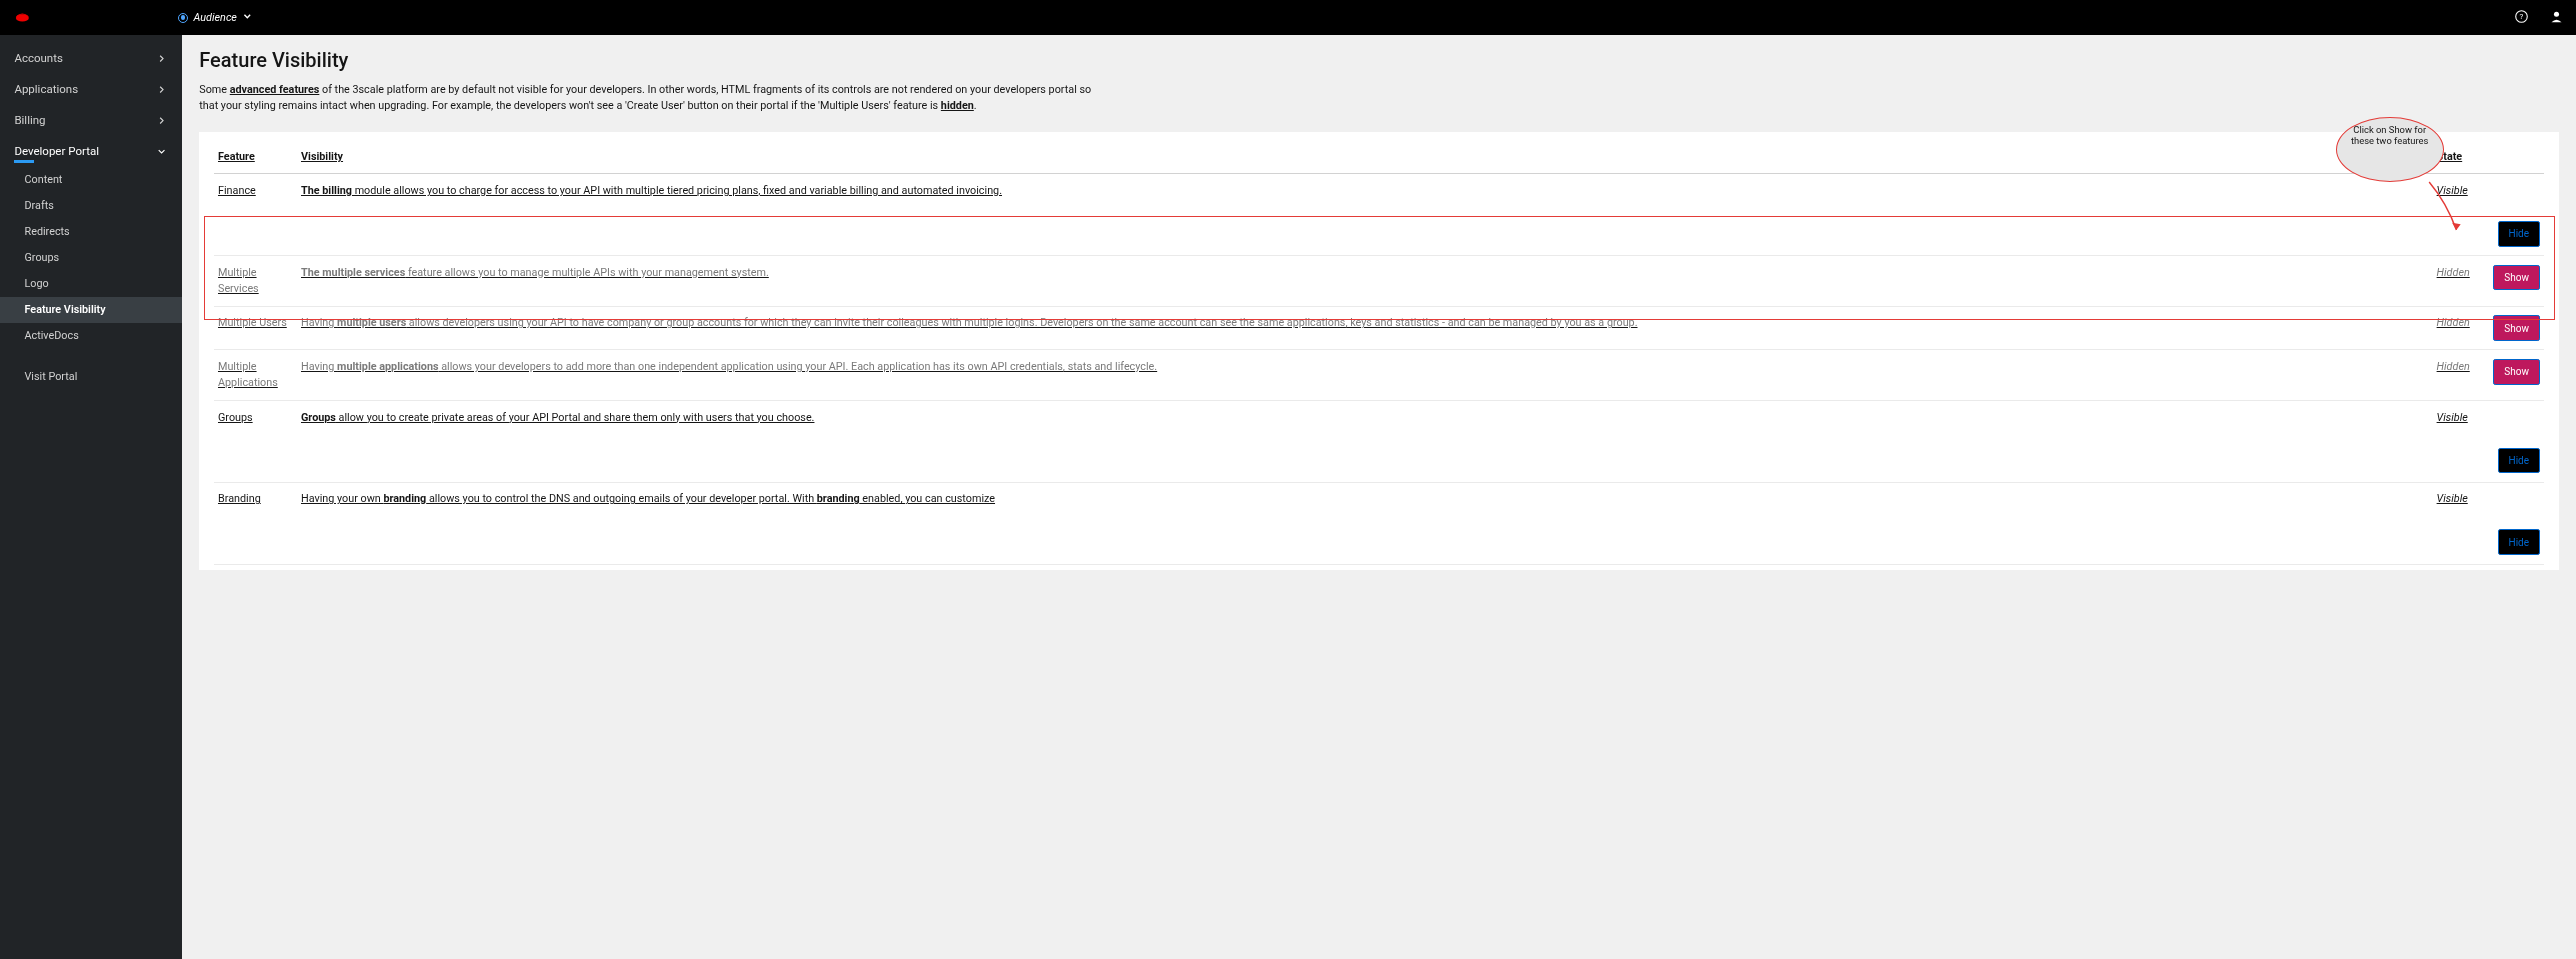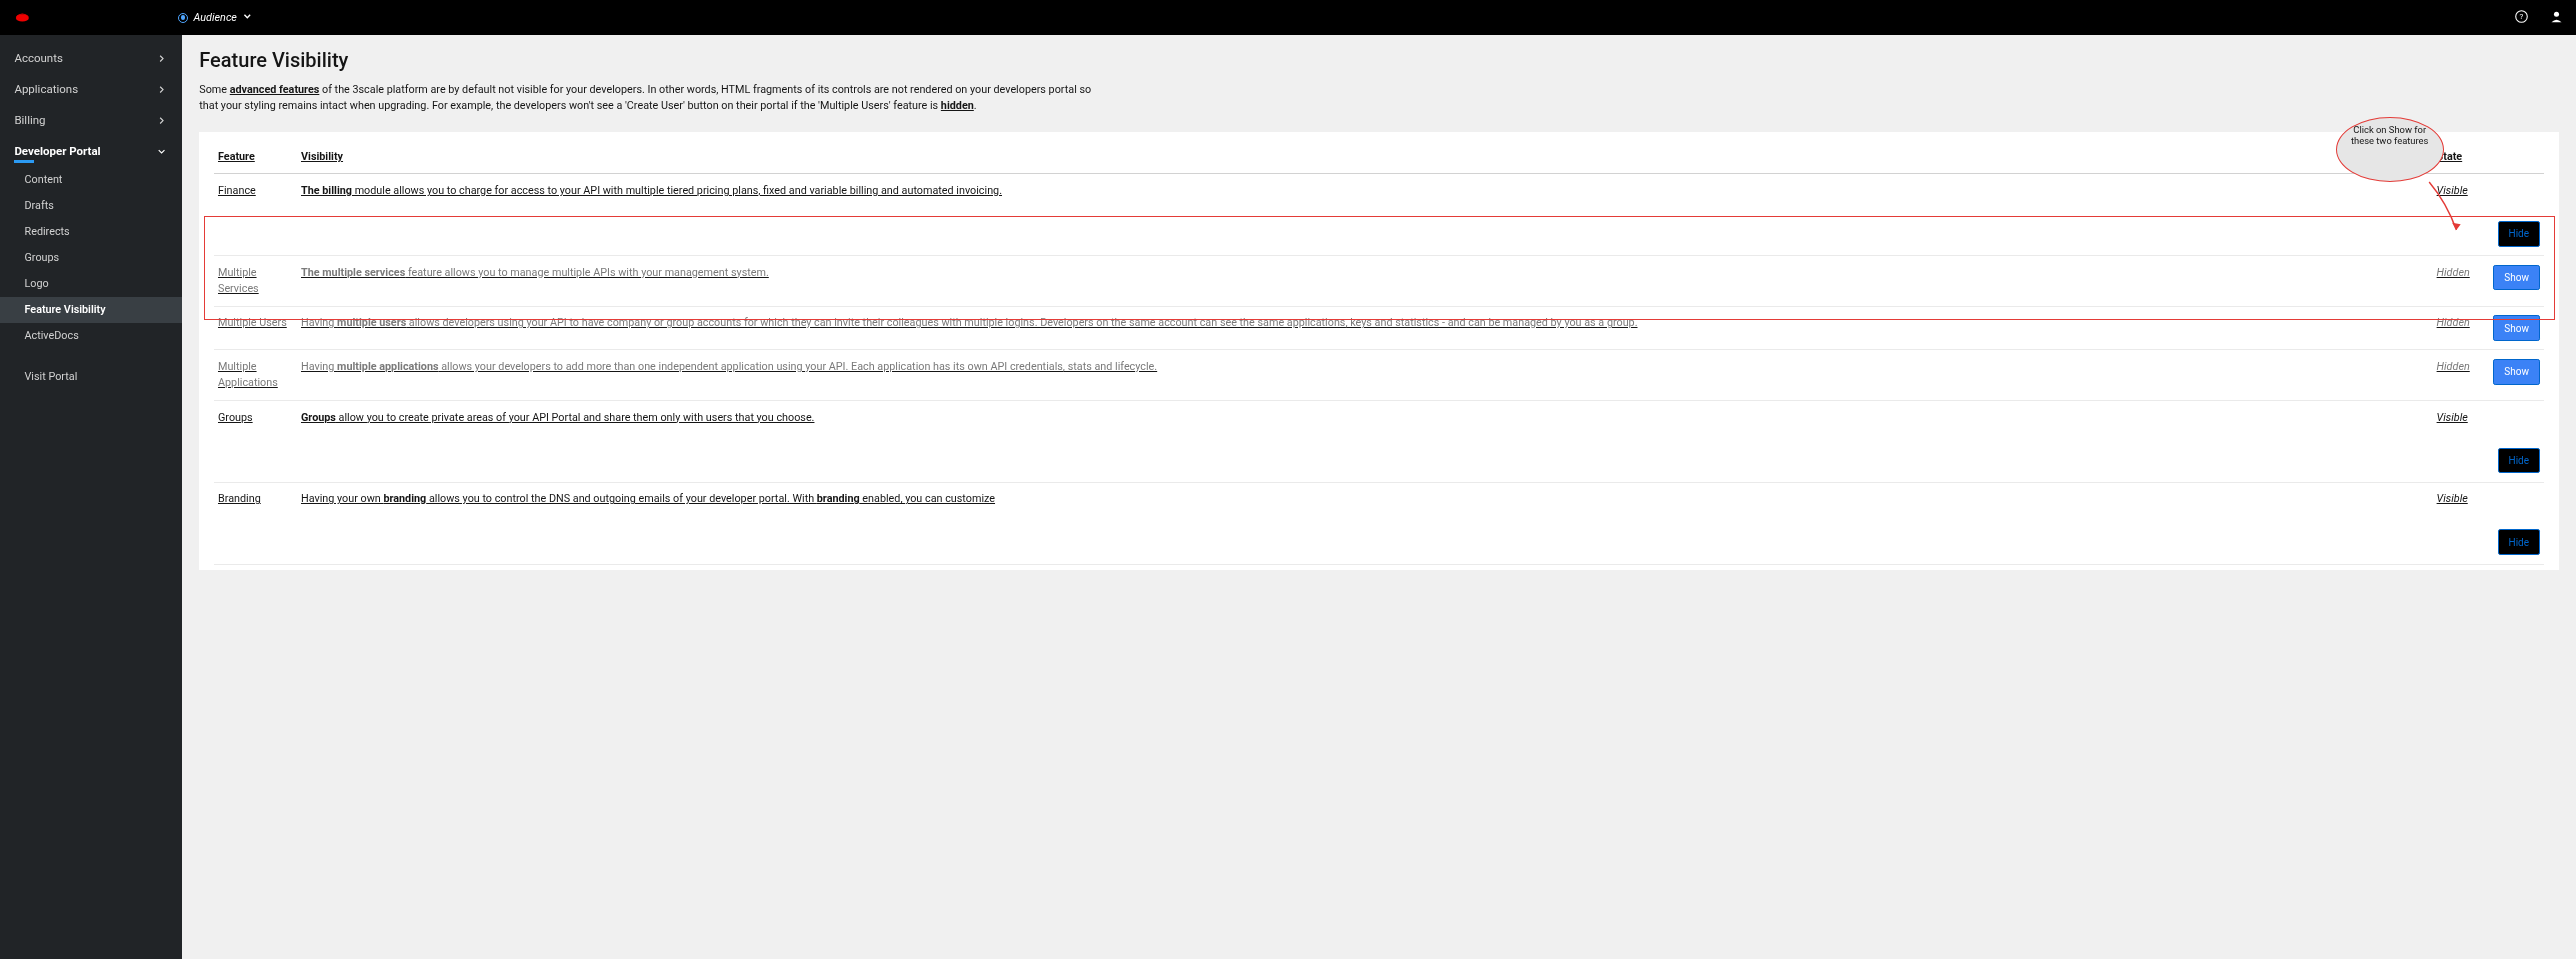--- a/index.html
+++ b/index.html
@@ -78,21 +78,21 @@
     display: flex;
     align-items: center;
     justify-content: space-between;
     padding: 8.6px 17.3px 8.6px 14.4px;
     font-size: 11.5px;
     color: #d2d2d2;
     cursor: pointer;
     gap: 36px;
   }
   .nav-chevron { width: 7.2px; height: 7.2px; }
-  .nav-item.expanded { color: #fff; font-weight: 700; text-align: right; }
+  .nav-item.expanded { color: #fff; font-weight: 400; text-align: right; }
   .subnav { }
   .subnav-item {
     padding: 6.5px 14.4px 6.5px 24.5px;
     font-size: 10.8px;
     color: #d2d2d2;
     cursor: pointer;
   }
   .subnav-item.active {
     background: #393f44;
     color: #fff;
@@ -193,21 +193,21 @@
     min-width: 40px;
   }
   .btn-hide {
     border: 0.7px solid #0066cc;
     color: #0066cc;
     background: #000000;
     margin-top: 38px;
   }
   .btn-show {
     border: 0.7px solid #0066cc;
-    background: #3b82f6;
+    background: #be185d;
     color: #fff;
   }
   .hl-box {
     position: absolute;
     border: 1.4px solid #e43b37;
     pointer-events: none;
     z-index: 3;
   }
   td.action-cell { text-align: right; padding-right: 1.4px; }
   td.state-cell { text-align: left; }

